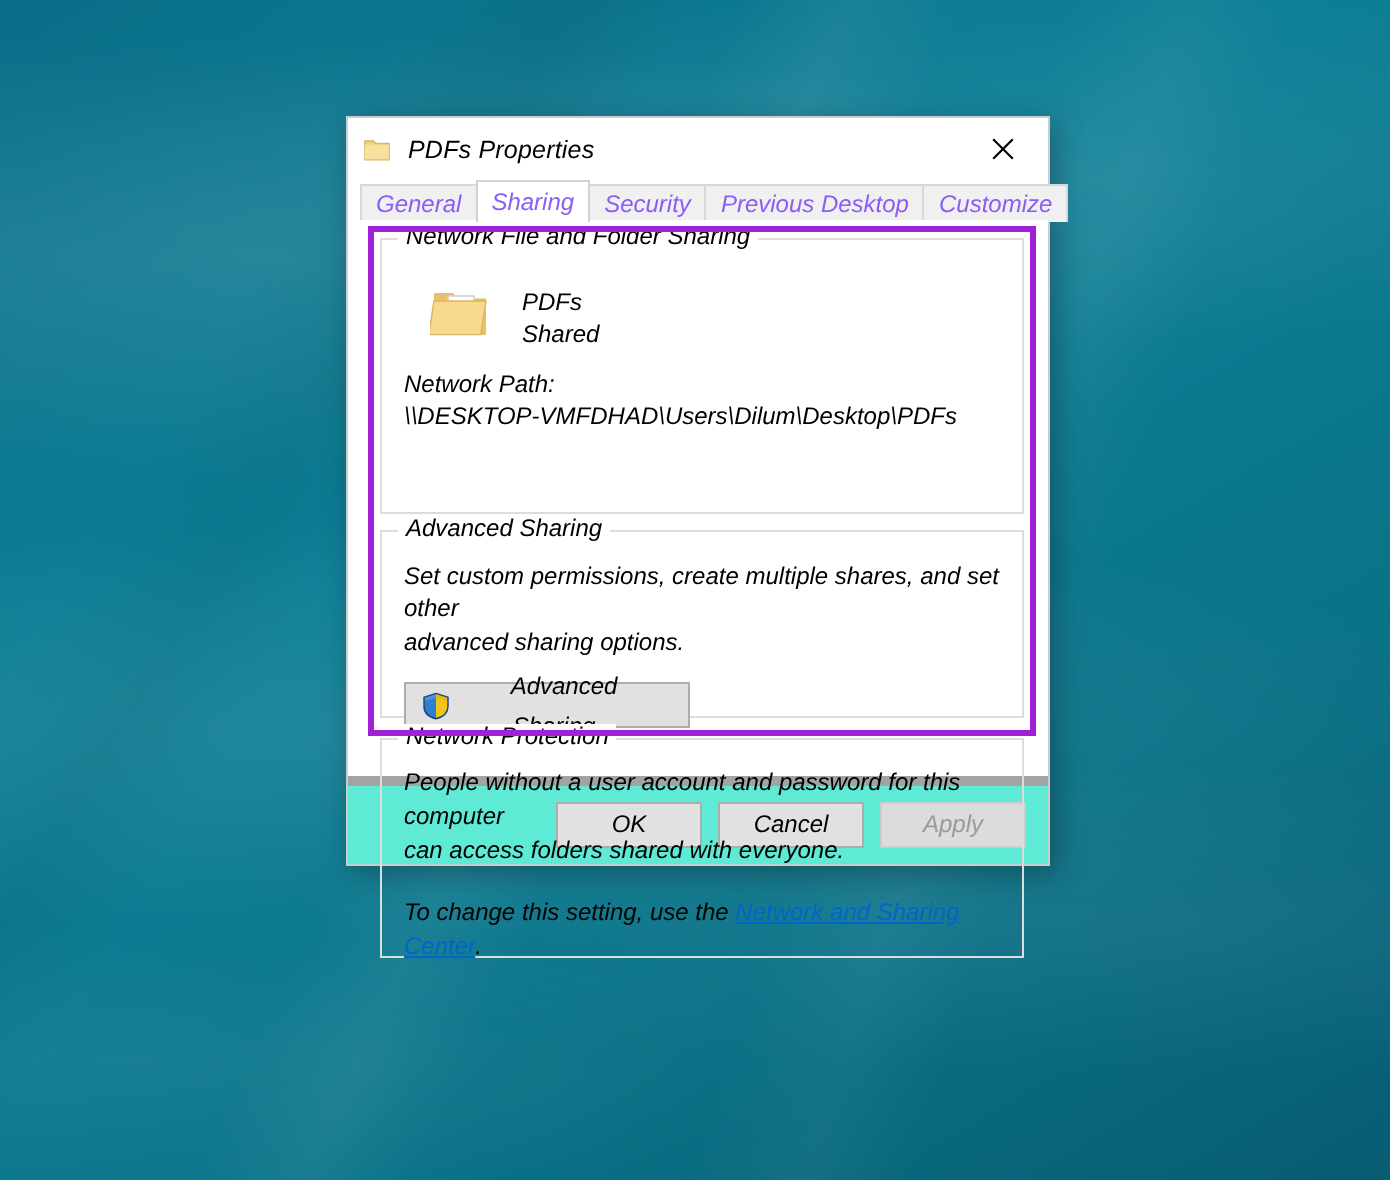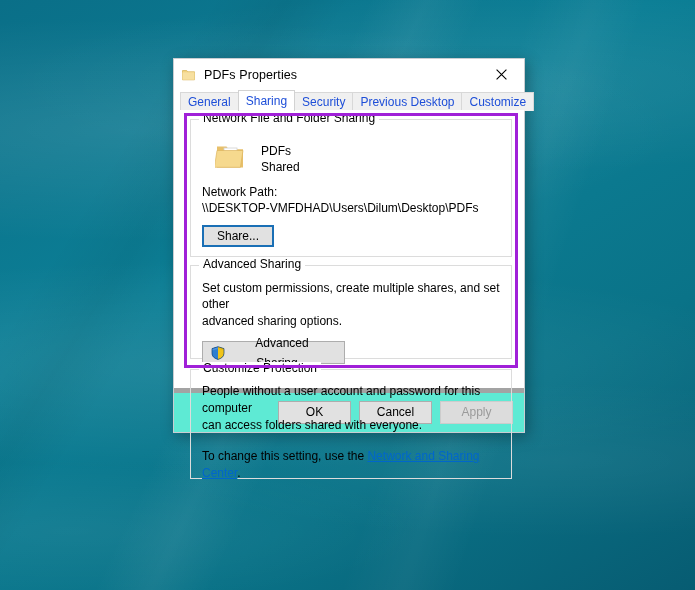--- a/index.html
+++ b/index.html
@@ -45,20 +45,21 @@
     width: 352px;
     height: 375px;
     background: #ffffff;
     border: 1px solid #c9cdd1;
     box-shadow: 3px 4px 14px rgba(0,0,0,0.30);
     font-size: 12px;
     color: #000000;
     box-sizing: border-box;
     display: flex;
     flex-direction: column;
+    font-style: italic;
   }
 
   
   .titlebar {
     height: 31px;
     flex: 0 0 31px;
     display: flex;
     align-items: center;
     background: #ffffff;
     padding-left: 8px;
@@ -109,21 +110,21 @@
   }
   .tab {
     font-size: 12px;
     padding: 2px 7px 3px 7px;
     line-height: 14px;
     background: #f0f0f0;
     border: 1px solid #d8d8d8;
     border-bottom: none;
     margin-right: -1px;
     position: relative;
-    color: #1d4ed8;
+    color: #8b5cf6;
     white-space: nowrap;
     cursor: default;
     box-sizing: border-box;
     height: 19px;
   }
   .tab.active {
     background: #ffffff;
     border-color: #d2d2d2;
     height: 21px;
     padding-top: 3px;
@@ -332,23 +333,20 @@
           </span>
           <span class="share-name-block">
             <div>PDFs</div>
             <div>Shared</div>
           </span>
         </div>
 
         <div class="netpath-label">Network Path:</div>
         <div class="netpath-value">\\DESKTOP-VMFDHAD\Users\Dilum\Desktop\PDFs</div>
 
-        <div style="margin-top:9px;">
-          <span class="btn focused" style="width:72px;">Share...</span>
-        </div>
       </div>
     </div>
 
     <div class="groupbox" style="left:16px; top:154px; width:322px; height:94px;">
       <div class="frame"></div>
       <div class="legend">Advanced Sharing</div>
       <div class="gb-inner">
         <div class="adv-desc">Set custom permissions, create multiple shares, and set other</div>
         <div class="adv-desc">advanced sharing options.</div>
         <div style="margin-top:12px;">
@@ -364,21 +362,21 @@
               </svg>
             </span>
             <span>Advanced Sharing...</span>
           </span>
         </div>
       </div>
     </div>
 
     <div class="groupbox" style="left:16px; top:258px; width:322px; height:110px;">
       <div class="frame"></div>
-      <div class="legend">Customize Protection</div>
+      <div class="legend">Network Protection</div>
       <div class="gb-inner">
         <div class="pp-text">People without a user account and password for this computer</div>
         <div class="pp-text">can access folders shared with everyone.</div>
         <div class="pp-text second">
           <span>To change this setting, use the </span><span class="link">Network and Sharing Center</span><span>.</span>
         </div>
       </div>
     </div>
 
   </div>

